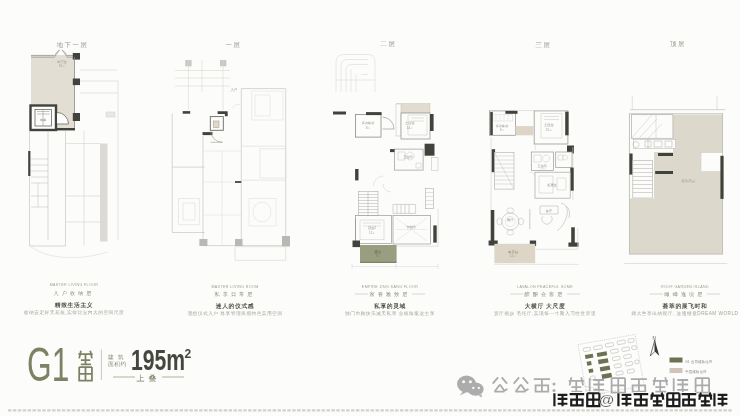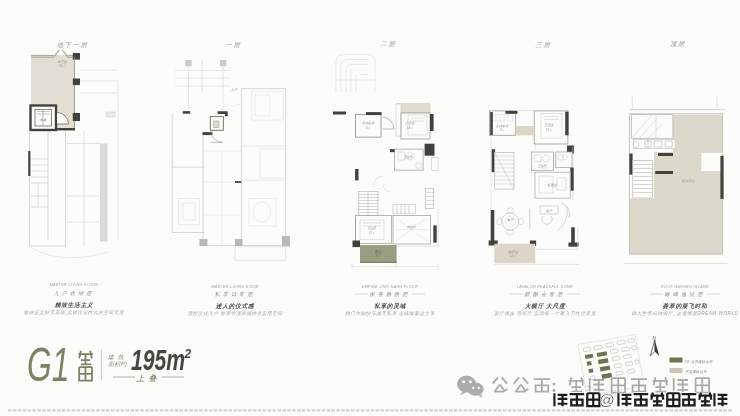--- a/index.html
+++ b/index.html
@@ -1,17 +1,17 @@
 <!DOCTYPE html>
 <html><head>
 <meta charset="utf-8">
 <style>
 html,body{margin:0;padding:0;background:#fcfcfb;}
 #page{position:relative;width:740px;height:416px;background:#fcfcfb;overflow:hidden;
-font-family:"Liberation Sans",sans-serif;font-style:italic;}
+font-family:"Liberation Sans",sans-serif;}
 svg text{font-family:"Liberation Sans",sans-serif;}
 </style>
 </head>
 <body>
 <div id="page">
 <svg width="740" height="416" viewBox="0 0 740 416" fill="none" stroke="none">
 <defs>
 <g id="hz1">
           <path d="M1.5 1.5V9.5M3.5 2.5H9.5M3.5 5H9.5M3.5 8H9.5M6.5 2.5V9.5" stroke="currentColor" fill="none"></path>
         </g>

